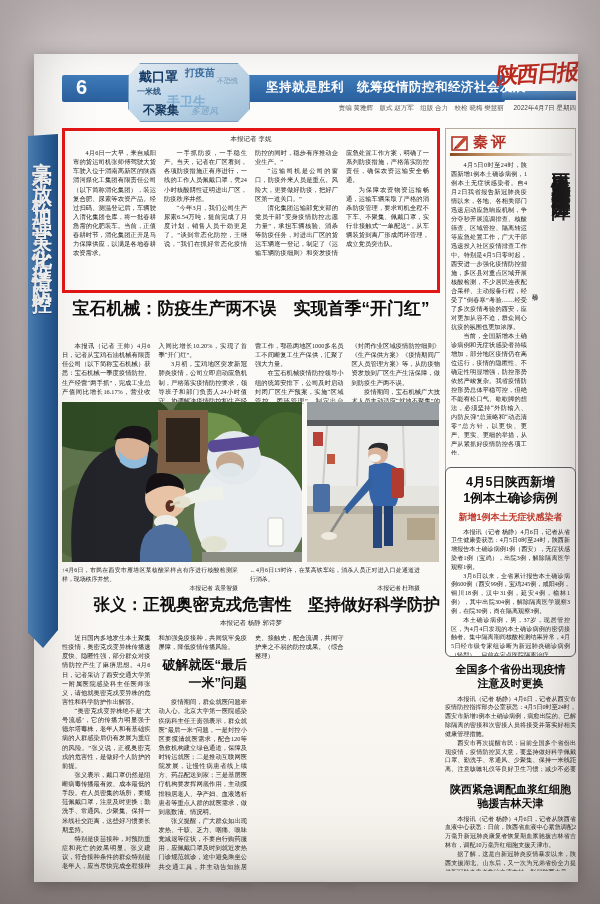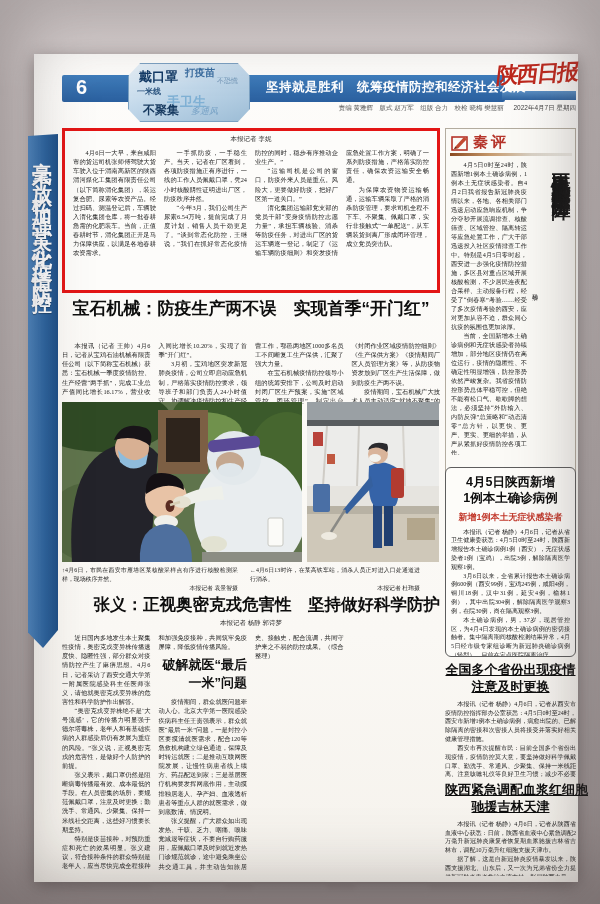--- a/index.html
+++ b/index.html
@@ -101,21 +101,21 @@
   .panel{position:absolute;left:411px;top:413px;width:131px;height:190px;
     border:1.5px solid #5d5d5d;border-radius:6px;box-sizing:border-box;
     padding:6px 5px 4px;background:#fdfcf9;}
   .ptitle{text-align:center;font-size:12.5px;font-weight:900;line-height:1.3;color:#0d0d0d;white-space:nowrap;}
   .psub{text-align:center;font-size:9px;font-weight:700;color:#c2382b;margin:4px 0 4px;white-space:nowrap;}
   .pbody{height:128px;overflow:hidden;}
   .pbody .para{font-size:6.1px;}
   .sec{position:absolute;left:411px;width:131px;}
   .quanguo{top:608px;height:116px;}
   .blood{top:728px;height:92px;}
-  .stitle{text-align:center;font-size:13px;font-weight:900;line-height:1.3;color:#0d0d0d;white-space:nowrap;text-decoration:underline;}
+  .stitle{text-align:center;font-size:11px;font-weight:900;line-height:1.3;color:#0d0d0d;white-space:nowrap;}
   .sbody{margin-top:4px;overflow:hidden;}
   .quanguo .sbody{height:80px;}
   .blood .sbody{height:56px;}
   .sbody .para{font-size:6.1px;}
   
   .smudge{position:absolute;left:150px;top:884px;width:280px;height:14px;z-index:2;
     display:flex;gap:26px;filter:blur(2px);opacity:.3;}
   .smudge i{flex:1;background:#8f8686;border-radius:3px;}
 </style>
 </head>

